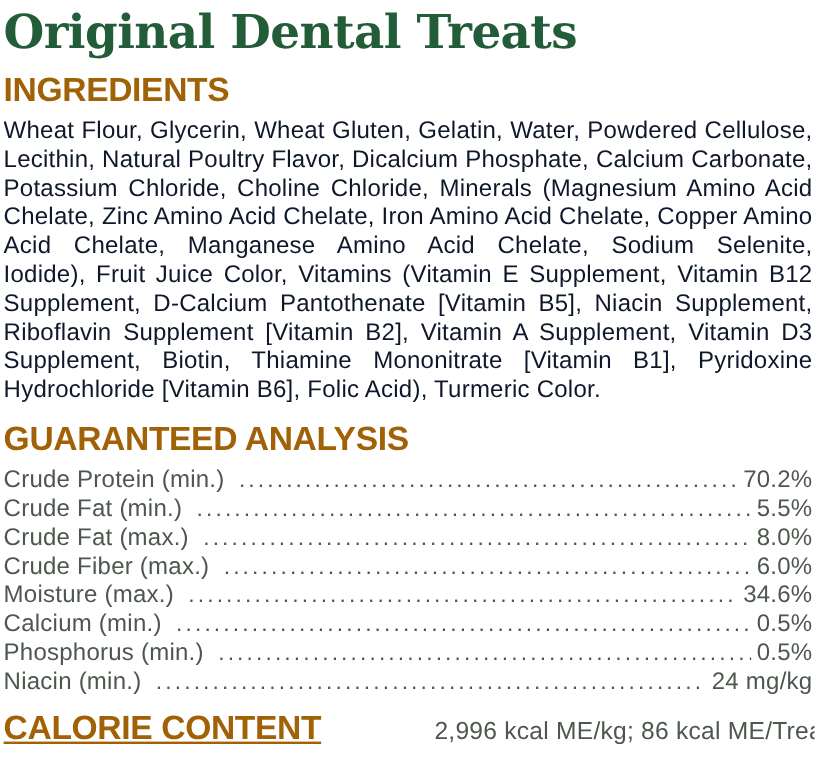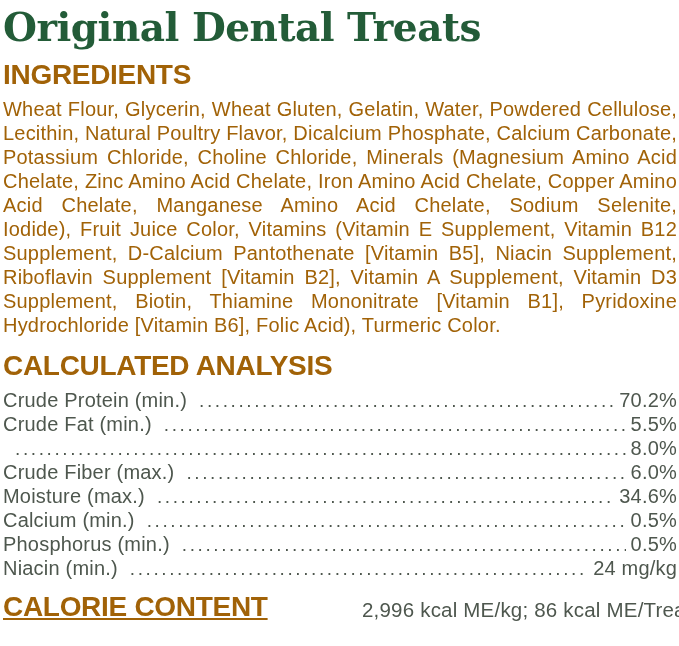--- a/index.html
+++ b/index.html
@@ -28,21 +28,21 @@
     letter-spacing: -0.3px;
     color: #a16207;
   }
   .ingredients-heading { margin-top: 9px; }
   .ingredients-lines { margin-top: 7px; }
   .ing-line {
     font-size: 20px;
     line-height: 24px;
     height: 24px;
     overflow: hidden;
-    color: #a16207;
+    color: #0f172a;
     letter-spacing: 0.2px;
     text-align: justify;
     text-align-last: justify;
   }
   .ing-line.last {
     text-align-last: left;
   }
   .ga-heading { margin-top: 13px; }
   .ga-table { margin-top: 7px; }
   .ga-row {
@@ -109,34 +109,35 @@
     <div class="ing-line">Potassium Chloride, Choline Chloride, Minerals (Magnesium Amino Acid</div>
     <div class="ing-line">Chelate, Zinc Amino Acid Chelate, Iron Amino Acid Chelate, Copper Amino</div>
     <div class="ing-line">Acid Chelate, Manganese Amino Acid Chelate, Sodium Selenite, Potassium</div>
     <div class="ing-line">Iodide), Fruit Juice Color, Vitamins (Vitamin E Supplement, Vitamin B12</div>
     <div class="ing-line">Supplement, D-Calcium Pantothenate [Vitamin B5], Niacin Supplement,</div>
     <div class="ing-line">Riboflavin Supplement [Vitamin B2], Vitamin A Supplement, Vitamin D3</div>
     <div class="ing-line">Supplement, Biotin, Thiamine Mononitrate [Vitamin B1], Pyridoxine</div>
     <div class="ing-line last">Hydrochloride [Vitamin B6], Folic Acid), Turmeric Color.</div>
   </div>
 
-  <h2 class="section-heading ga-heading">CALCULATED ANALYSIS</h2>
+  <h2 class="section-heading ga-heading">GUARANTEED ANALYSIS</h2>
 
   <div class="ga-table">
     <div class="ga-row">
       <span class="ga-label">Crude Protein (min.)</span>
       <span class="ga-dots"></span>
       <span class="ga-value">70.2%</span>
     </div>
     <div class="ga-row">
       <span class="ga-label">Crude Fat (min.)</span>
       <span class="ga-dots"></span>
       <span class="ga-value">5.5%</span>
     </div>
     <div class="ga-row">
+      <span class="ga-label">Crude Fat (max.)</span>
       <span class="ga-dots"></span>
       <span class="ga-value">8.0%</span>
     </div>
     <div class="ga-row">
       <span class="ga-label">Crude Fiber (max.)</span>
       <span class="ga-dots"></span>
       <span class="ga-value">6.0%</span>
     </div>
     <div class="ga-row">
       <span class="ga-label">Moisture (max.)</span>

